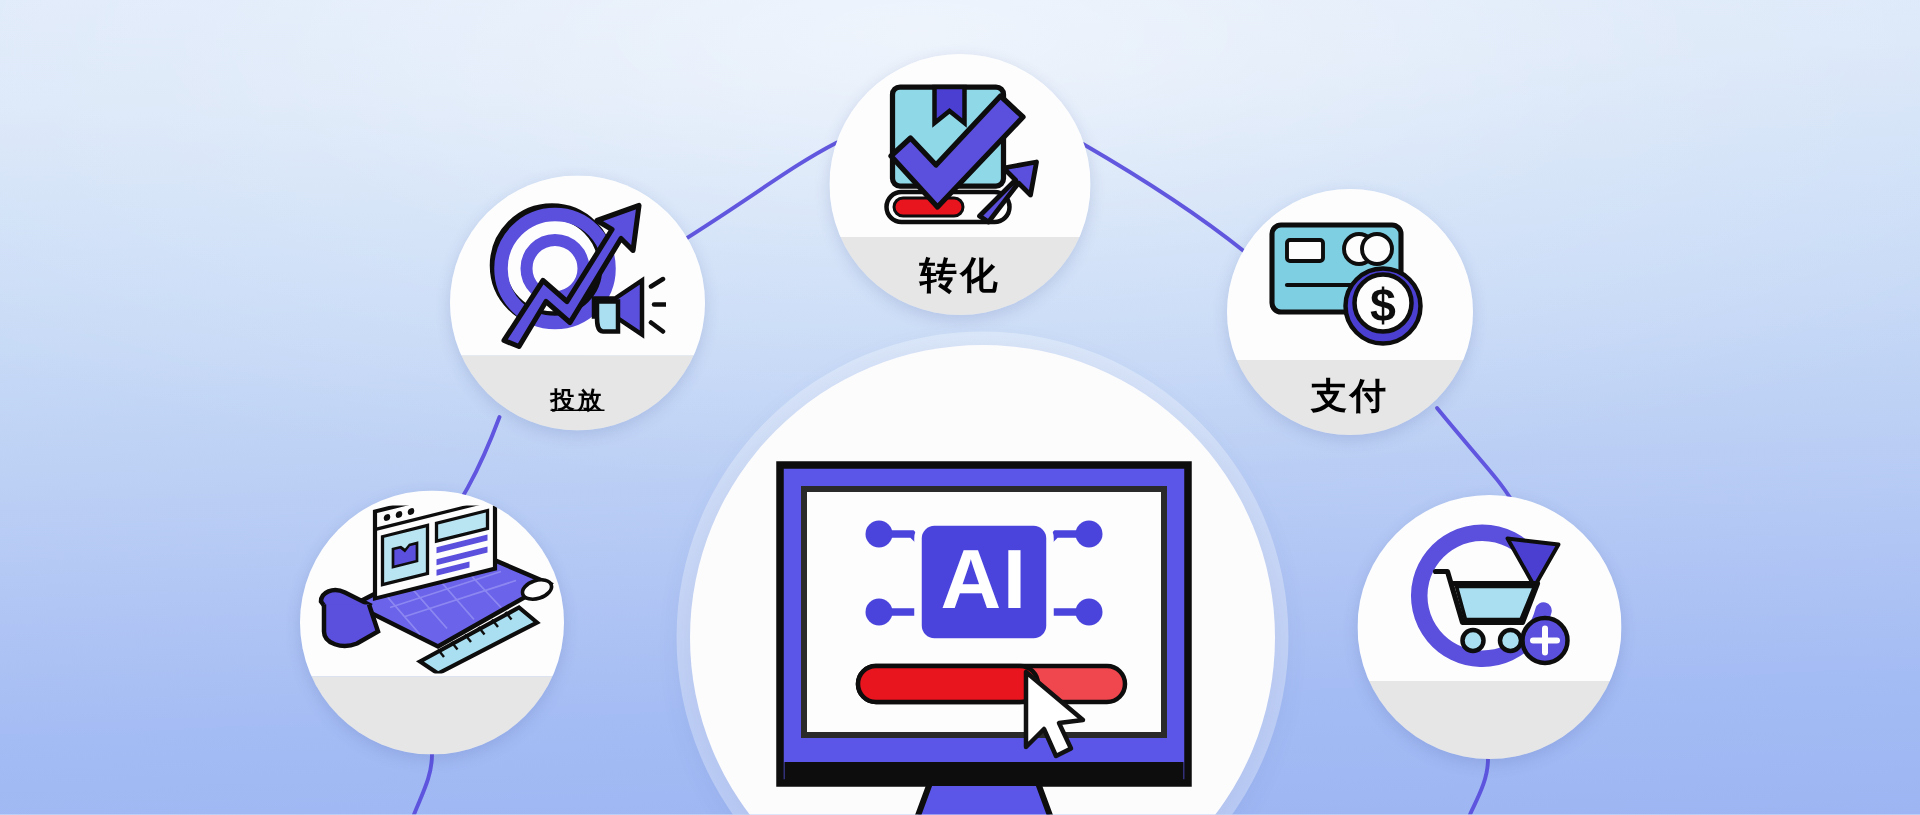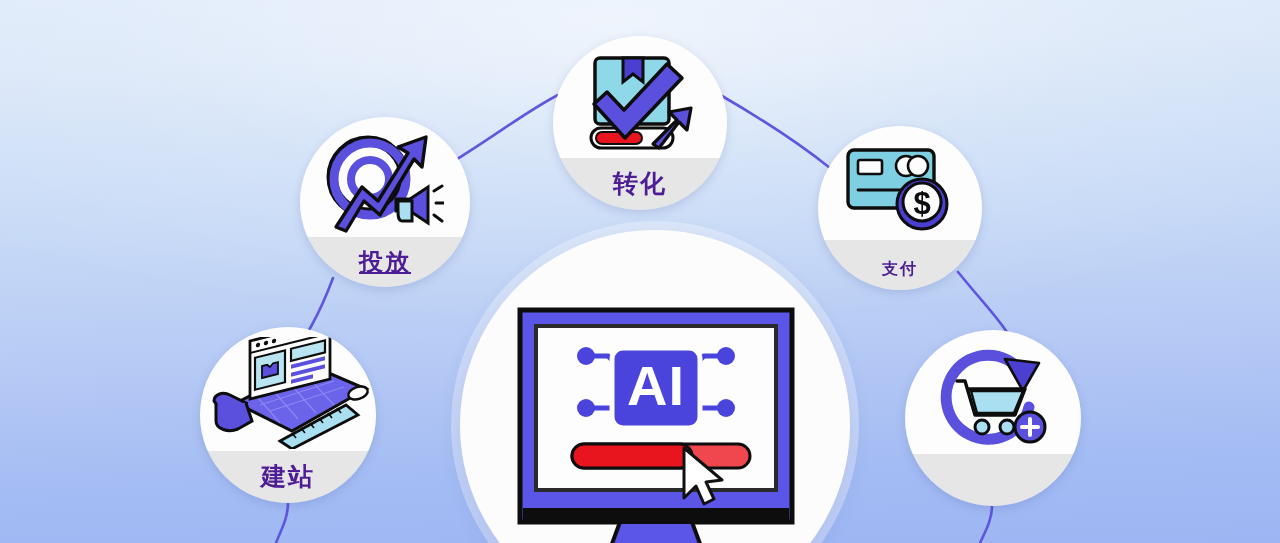--- a/index.html
+++ b/index.html
@@ -12,21 +12,21 @@
   #bg{position:absolute;inset:0;
       background:linear-gradient(178deg,#dde9fa 0%,#d9e6f8 12%,#cfe0f7 25%,#c6d9f6 40%,#bcd0f5 55%,#b0c5f4 70%,#a4bcf4 84%,#9db6f3 100%);}
   #bg2{position:absolute;inset:0;
       background:radial-gradient(120% 90% at 48% 4%, rgba(255,255,255,.55) 0%, rgba(255,255,255,.18) 32%, rgba(255,255,255,0) 62%);}
   svg.layer{position:absolute;left:0;top:0;width:1280px;height:543px;}
   .node{position:absolute;border-radius:50%;overflow:hidden;
         box-shadow:0 3px 10px rgba(60,80,150,.18);}
   .node .top{position:absolute;left:0;right:0;top:0;background:#fdfdfd;}
   .node .band{position:absolute;left:0;right:0;bottom:0;background:#e6e6e6;}
   .node .lbl{position:absolute;left:0;right:0;text-align:center;
-      color:#4c1d95;font-weight:700;letter-spacing:2px;
+      color:#000000;font-weight:700;letter-spacing:2px;
       font-family:"Liberation Sans","DejaVu Sans",sans-serif;}
   .node .ico{position:absolute;left:0;right:0;display:flex;align-items:center;justify-content:center;}
   #center{position:absolute;border-radius:50%;background:#fcfcfd;
           box-shadow:0 0 0 9px rgba(255,255,255,.30), 0 6px 22px rgba(60,80,150,.16);}
   #centerIco{position:absolute;left:0;top:0;}
 </style>
 </head>
 <body>
 
 <div id="stage">
@@ -117,39 +117,39 @@
           <g stroke="#0d0d0d" stroke-width="3" stroke-linecap="round">
             <path d="M42,6 L50,1"></path>
               <path d="M44,18 L53,18"></path>
               <path d="M42,30 L50,36"></path>
           </g>
         </g>
 
         <path d="M10,96 L36,56 L52,70 L82,22 L72,16 L100,6 L96,36 L88,28 L54,84 L38,70 L20,100 Z" fill="#5b4fdd" stroke="#0d0d0d" stroke-width="3.4" stroke-linejoin="round"></path>
       </svg>
     </div>
-    <div class="lbl" style="bottom:9px;font-size:24px;text-decoration:underline;">投放</div>
+    <div class="lbl" style="bottom:9px;font-size:16px;text-decoration:underline;">投放</div>
   </div>
 
   <div class="node" style="left:818px;top:126px;width:164px;height:164px;">
     <div class="top" style="height:114px;"></div>
     <div class="band" style="height:50px;"></div>
     <div class="ico" style="top:16px;height:96px;">
       <svg width="112" height="92" viewBox="0 0 112 92">
         <rect x="4" y="6" width="86" height="58" rx="6" fill="#7ecfe2" stroke="#0d0d0d" stroke-width="3.4"></rect>
         <rect x="14" y="16" width="24" height="14" rx="2" fill="#fdfdfd" stroke="#0d0d0d" stroke-width="2.6"></rect>
         <circle cx="62" cy="22" r="10" fill="#fdfdfd" stroke="#0d0d0d" stroke-width="2.6"></circle>
         <circle cx="74" cy="22" r="10" fill="#fdfdfd" stroke="#0d0d0d" stroke-width="2.6"></circle>
         <path d="M14,46 L70,46" stroke="#0d0d0d" stroke-width="2.8" stroke-linecap="round"></path>
         <circle cx="78" cy="60" r="25" fill="#4a3fd0" stroke="#0d0d0d" stroke-width="3"></circle>
         <circle cx="78" cy="58" r="19" fill="#fdfdfd" stroke="#0d0d0d" stroke-width="3"></circle>
         <text x="78" y="70" text-anchor="middle" fill="#0d0d0d" font-family="'Liberation Sans','DejaVu Sans',sans-serif" font-size="31" font-weight="bold">$</text>
       </svg>
     </div>
-    <div class="lbl" style="bottom:10px;font-size:16px;">支付</div>
+    <div class="lbl" style="bottom:10px;font-size:24px;">支付</div>
   </div>
 
   <div class="node" style="left:200px;top:327px;width:176px;height:176px;">
     <div class="top" style="height:124px;"></div>
     <div class="band" style="height:52px;"></div>
     <div class="ico" style="top:10px;height:112px;">
       <svg width="164" height="112" viewBox="0 0 164 112">
 
         <path d="M30,66 L104,28 L160,52 L86,94 Z" fill="#6b63ea" stroke="#0d0d0d" stroke-width="3"></path>
         <g stroke="#8f8af2" stroke-width="1.2" opacity=".95">
@@ -188,21 +188,20 @@
             <path d="M95,91 L99,96"></path>
             <path d="M104,86 L108,91"></path>
           <path d="M113,81 L117,86"></path>
             <path d="M122,76 L126,81"></path>
             <path d="M131,71 L135,76"></path>
         </g>
 
         <ellipse cx="152" cy="56" rx="10" ry="6" fill="#fdfdfd" stroke="#0d0d0d" stroke-width="2.4" transform="rotate(-18 152 56)"></ellipse>
       </svg>
     </div>
-    <div class="lbl" style="bottom:10px;font-size:25px;">建站</div>
   </div>
 
   <div class="node" style="left:905px;top:330px;width:176px;height:176px;">
     <div class="top" style="height:124px;"></div>
     <div class="band" style="height:52px;"></div>
     <div class="ico" style="top:14px;height:110px;">
       <svg width="116" height="108" viewBox="0 0 116 108">
 
         <path d="M86,26 A42,42 0 1 0 94,62" fill="none" stroke="#5b4fdd" stroke-width="11" stroke-linecap="round"></path>
         <path d="M70,14 L104,18 L88,46 Z" fill="#4a3fd0" stroke="#0d0d0d" stroke-width="2.6" stroke-linejoin="round"></path>

